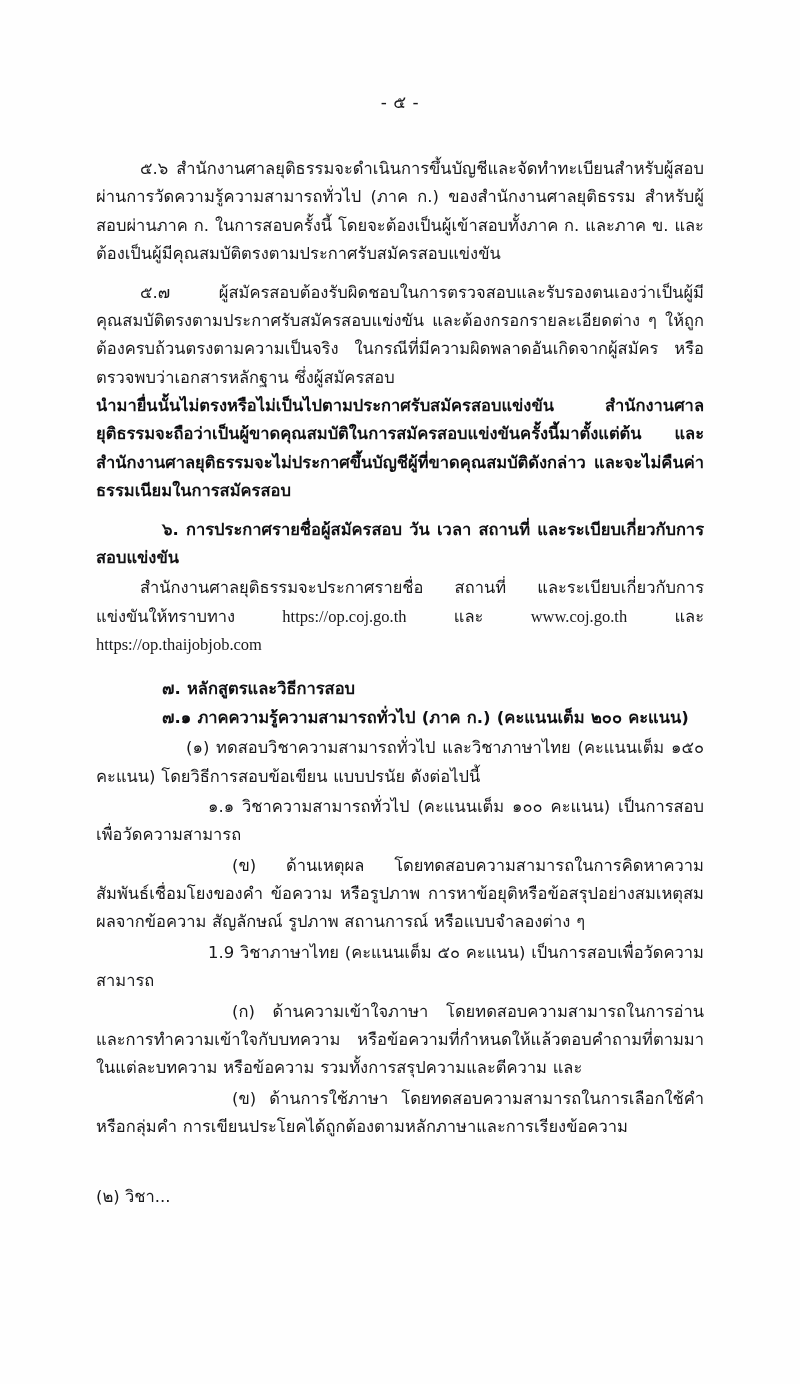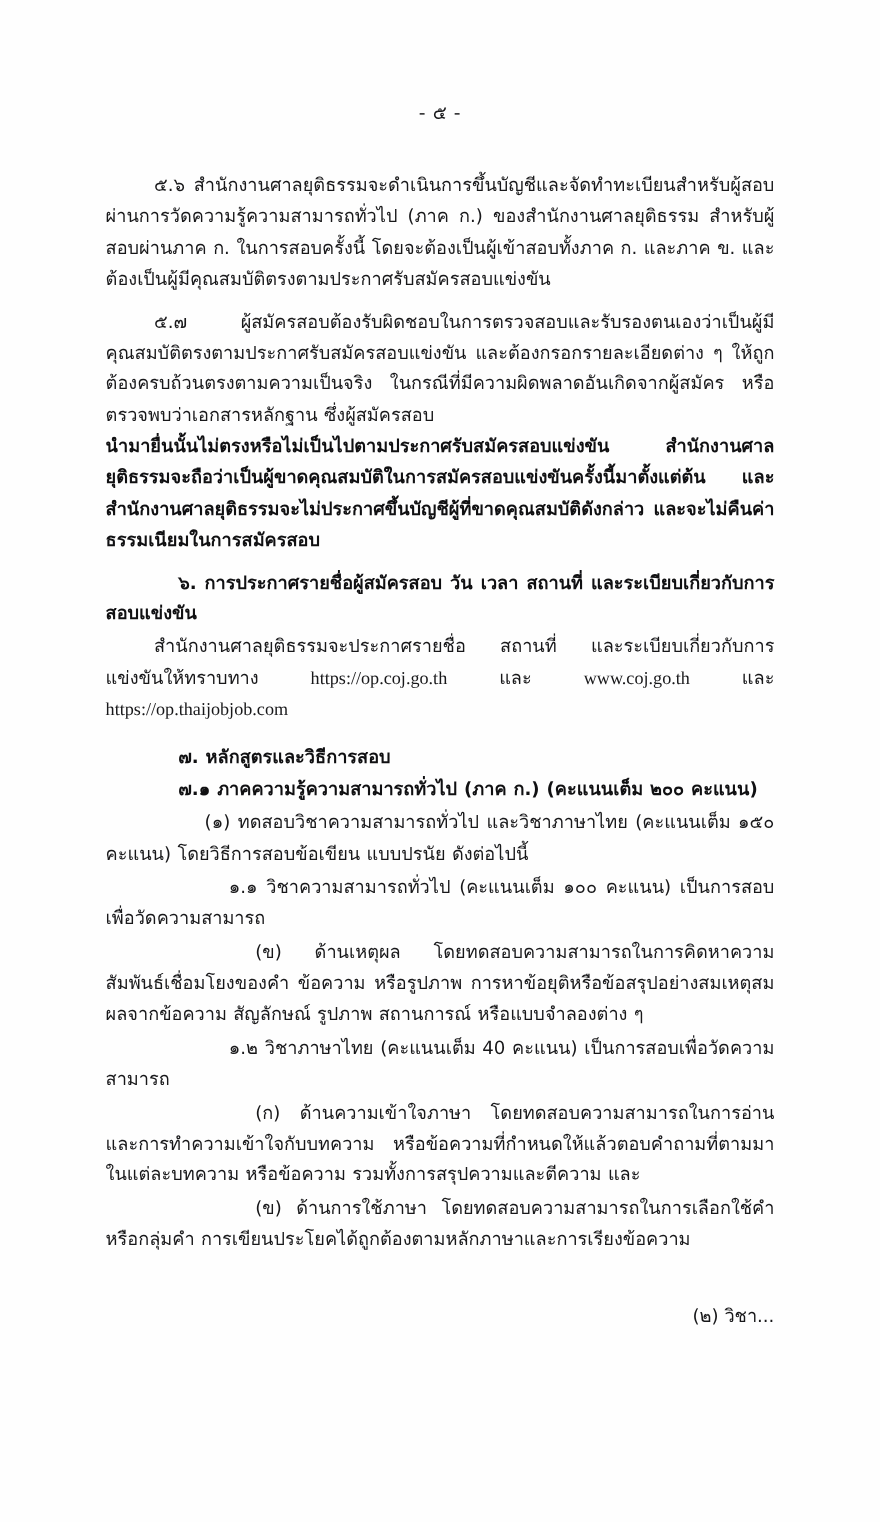--- a/index.html
+++ b/index.html
@@ -49,21 +49,21 @@
     font-weight: bold;
     color: #101012;
   }
   .block {
     margin-bottom: 10px;
   }
   .tight { margin-bottom: 0; }
   .gap-md { margin-bottom: 16px; }
   .footer-note {
     margin-top: 42px;
-    text-align: right;
+    text-align: left;
     font-size: 16.5px;
     color: #18181a;
   }
   .url { white-space: nowrap; font-family: Liberation Serif, serif; }
 </style>
 </head>
 <body>
 
 <div class="page">
   <div class="page-inner">
@@ -83,21 +83,21 @@
       <p class="indent-2 bold">๖. การประกาศรายชื่อผู้สมัครสอบ วัน เวลา สถานที่ และระเบียบเกี่ยวกับการสอบแข่งขัน</p>
       <p class="indent-1"><span>สำนักงานศาลยุติธรรมจะประกาศรายชื่อ สถานที่ และระเบียบเกี่ยวกับการแข่งขันให้ทราบทาง </span><span class="url">https://op.coj.go.th</span><span> และ </span><span class="url">www.coj.go.th</span><span> และ </span><span class="url">https://op.thaijobjob.com</span></p>
     </div>
 
     <div class="block">
       <p class="indent-2 bold tight">๗. หลักสูตรและวิธีการสอบ</p>
       <p class="indent-2 bold">๗.๑ ภาคความรู้ความสามารถทั่วไป (ภาค ก.) (คะแนนเต็ม ๒๐๐ คะแนน)</p>
       <p class="indent-3">(๑) ทดสอบวิชาความสามารถทั่วไป และวิชาภาษาไทย (คะแนนเต็ม ๑๕๐ คะแนน) โดยวิธีการสอบข้อเขียน แบบปรนัย ดังต่อไปนี้</p>
       <p class="indent-4">๑.๑ วิชาความสามารถทั่วไป (คะแนนเต็ม ๑๐๐ คะแนน) เป็นการสอบเพื่อวัดความสามารถ</p>
       <p class="indent-5">(ข) ด้านเหตุผล โดยทดสอบความสามารถในการคิดหาความสัมพันธ์เชื่อมโยงของคำ ข้อความ หรือรูปภาพ การหาข้อยุติหรือข้อสรุปอย่างสมเหตุสมผลจากข้อความ สัญลักษณ์ รูปภาพ สถานการณ์ หรือแบบจำลองต่าง ๆ</p>
-      <p class="indent-4">๑.๒ วิชาภาษาไทย (คะแนนเต็ม 40 คะแนน) เป็นการสอบเพื่อวัดความสามารถ</p>
+      <p class="indent-4">1.9 วิชาภาษาไทย (คะแนนเต็ม ๕๐ คะแนน) เป็นการสอบเพื่อวัดความสามารถ</p>
       <p class="indent-5">(ก) ด้านความเข้าใจภาษา โดยทดสอบความสามารถในการอ่านและการทำความเข้าใจกับบทความ หรือข้อความที่กำหนดให้แล้วตอบคำถามที่ตามมาในแต่ละบทความ หรือข้อความ รวมทั้งการสรุปความและตีความ และ</p>
       <p class="indent-5">(ข) ด้านการใช้ภาษา โดยทดสอบความสามารถในการเลือกใช้คำหรือกลุ่มคำ การเขียนประโยคได้ถูกต้องตามหลักภาษาและการเรียงข้อความ</p>
     </div>
 
     <div class="footer-note">(๒) วิชา...</div>
 
   </div>
 </div>
 
 </body></html>

